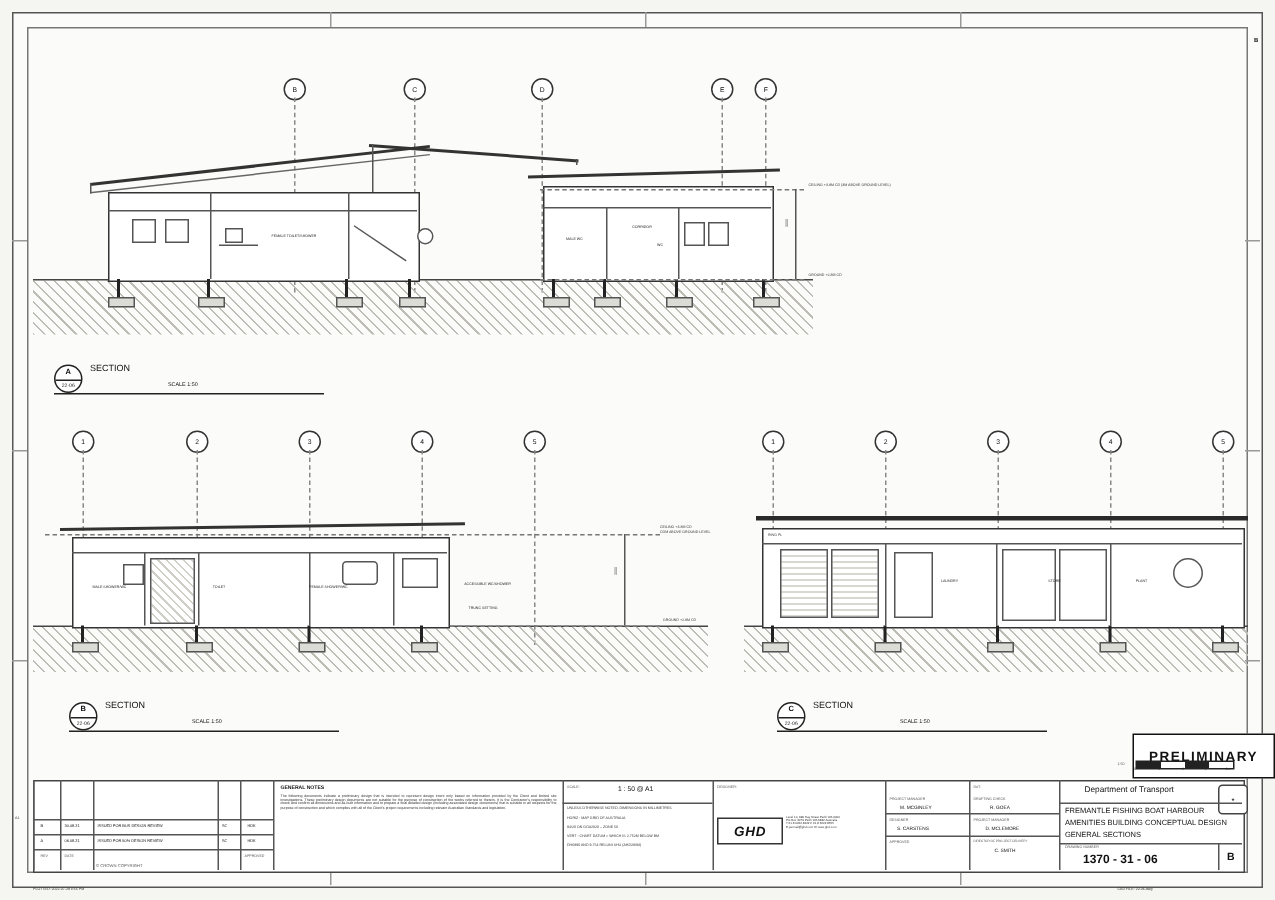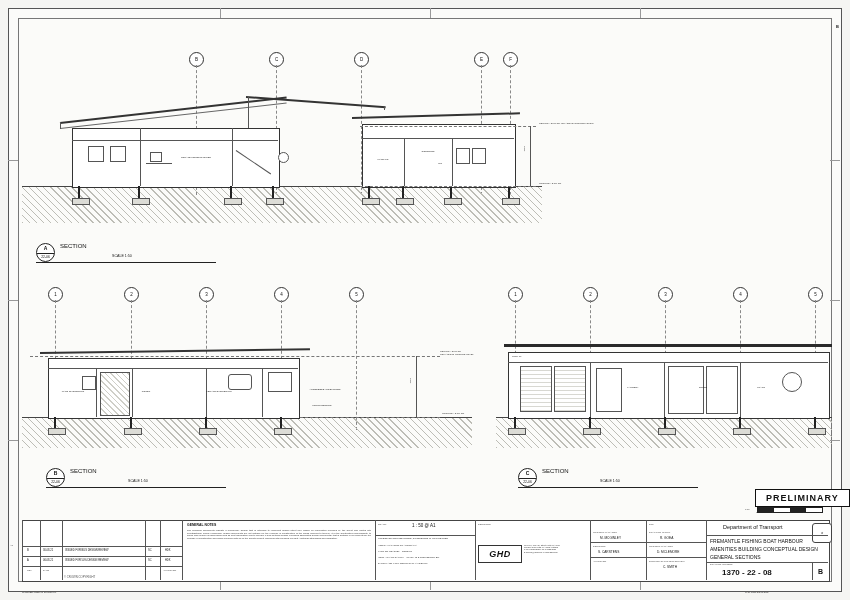--- a/index.html
+++ b/index.html
@@ -74,21 +74,21 @@
 
   
   .tb{position:absolute;border:1px solid #444;background:#fff;}
   .tb-t{position:absolute;font-size:3.2px;color:#111;line-height:1.25;}
   .tb-lbl{position:absolute;font-size:2.4px;color:#555;}
   .rev-tbl{position:absolute;font-size:2.6px;color:#111;}
 
   .prelim{
     position:absolute;border:1.4px solid #111;background:#fff;
     font-size:9px;letter-spacing:1px;color:#111;text-align:center;
-    padding:3px 10px;font-weight:bold;
+    padding:9px 10px;font-weight:bold;
   }
   .ghd{
     position:absolute;border:1px solid #333;background:#fff;color:#111;
     font-size:9px;font-weight:bold;font-style:italic;text-align:center;
     line-height:16px;letter-spacing:0.5px;
   }
   .crest{
     position:absolute;width:18px;height:18px;border:1px solid #444;border-radius:3px;
     background:#fff;font-size:3px;color:#333;text-align:center;line-height:18px;
   }
@@ -402,21 +402,21 @@
 
   <div class="ln v thin" style="left:706px;top:520px;height:60px;"></div>
   <div class="tb-t" style="left:723px;top:524px;font-size:5.5px;">Department of Transport</div>
   <div class="crest" style="left:812px;top:523px;">★</div>
   <div class="ln h thin" style="left:706px;top:535px;width:122px;"></div>
   <div class="tb-t" style="left:710px;top:538px;font-size:5px;">FREMANTLE FISHING BOAT HARBOUR</div>
   <div class="tb-t" style="left:710px;top:546px;font-size:5px;">AMENITIES BUILDING CONCEPTUAL DESIGN</div>
   <div class="tb-t" style="left:710px;top:554px;font-size:5px;">GENERAL SECTIONS</div>
   <div class="ln h thin" style="left:706px;top:562px;width:122px;"></div>
   <div class="tb-lbl" style="left:710px;top:563px;">DRAWING NUMBER</div>
-  <div class="tb-t" style="left:722px;top:568px;font-size:8px;font-weight:bold;">1370 - 22 - 08</div>
+  <div class="tb-t" style="left:722px;top:568px;font-size:8px;font-weight:bold;">1370 - 31 - 06</div>
   <div class="ln v thin" style="left:812px;top:562px;height:18px;"></div>
   <div class="tb-t" style="left:818px;top:568px;font-size:7px;font-weight:bold;">B</div>
 
   <div class="tb-lbl" style="left:745px;top:508px;">1:50</div>
   <div class="scalebar" style="left:757px;top:507px;width:64px;">
     <div class="sb-dark"></div>
       <div class="sb-light"></div>
       <div class="sb-dark"></div>
       <div class="sb-light"></div>
   </div>

